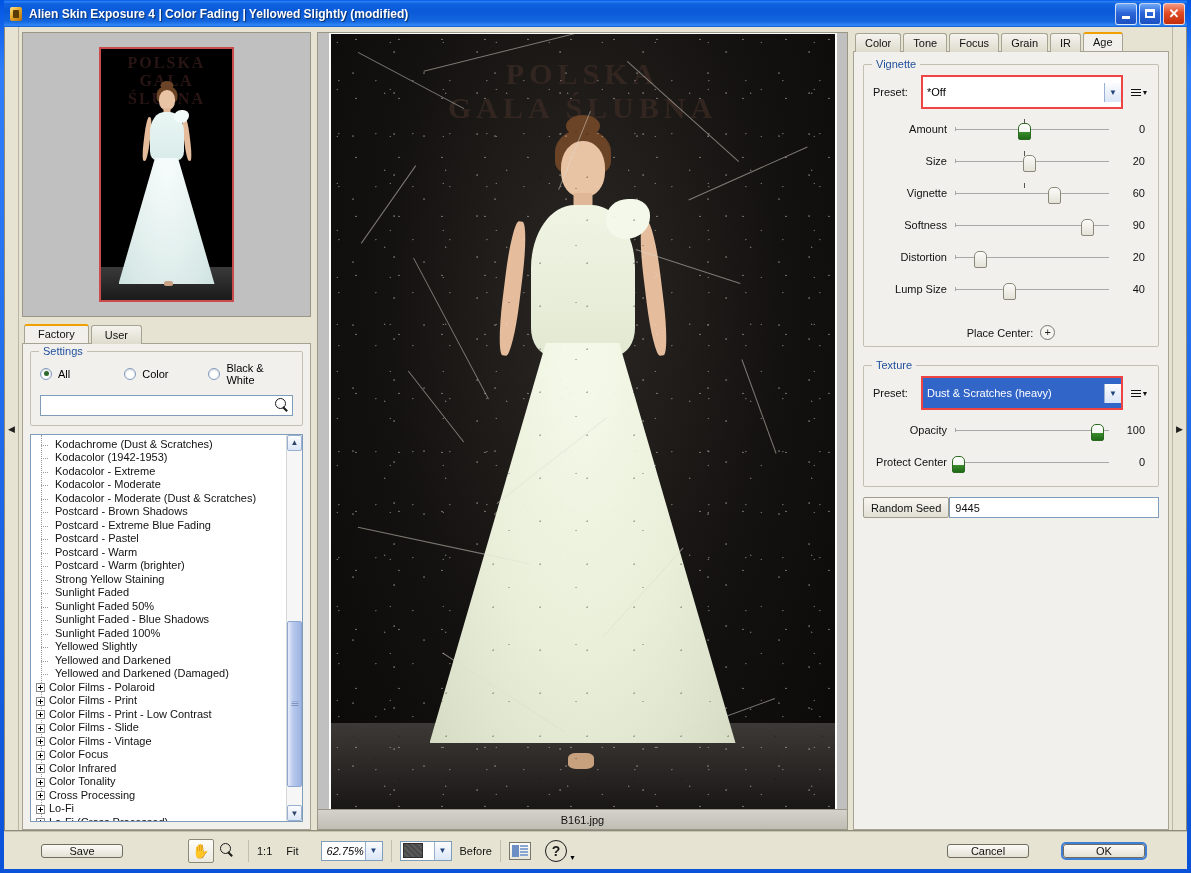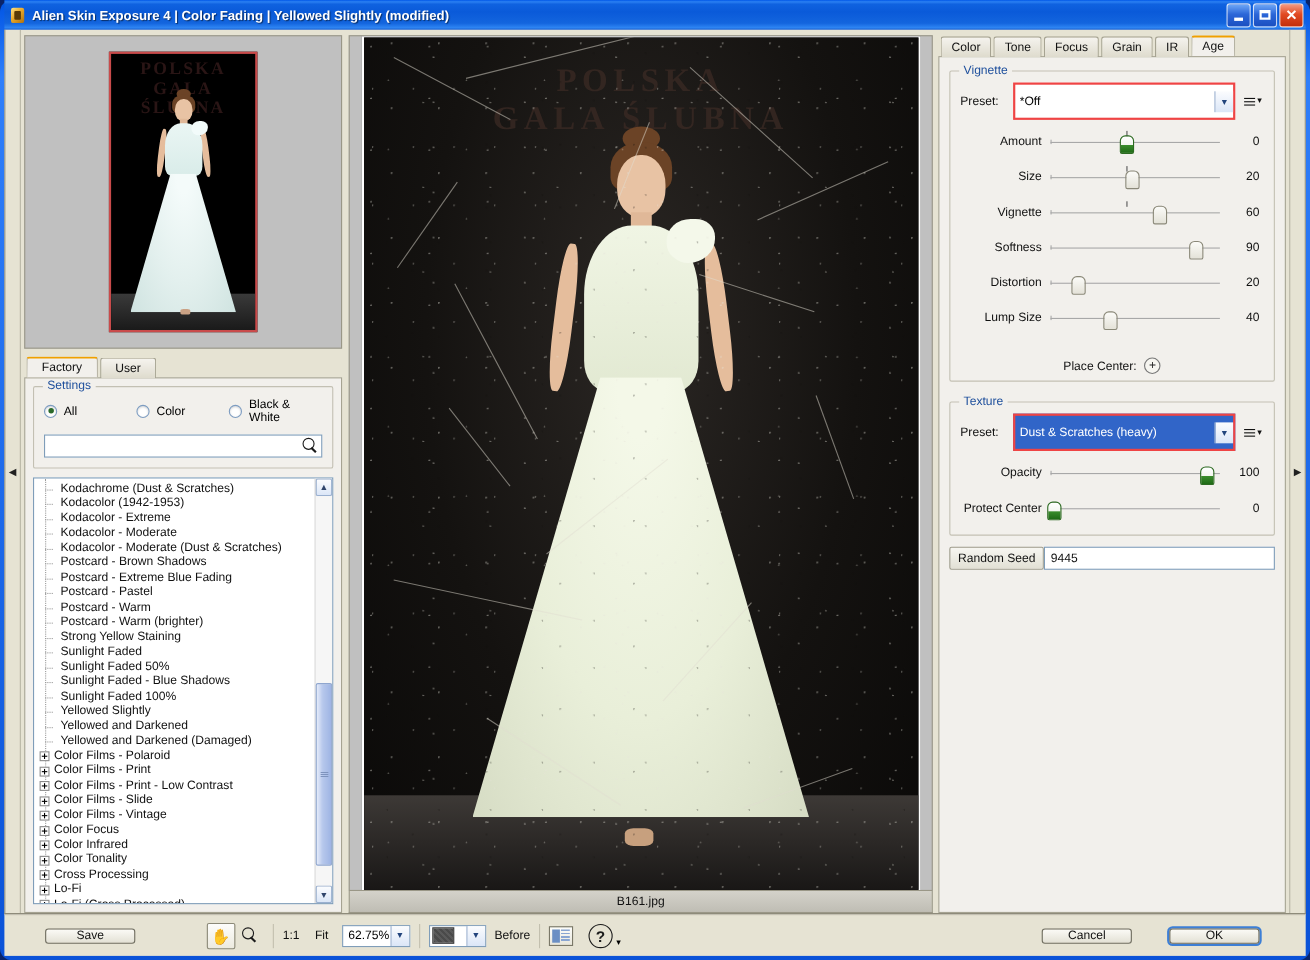--- a/index.html
+++ b/index.html
@@ -9,21 +9,21 @@
     font-size: 11px;
     overflow: hidden;
     background: #0a246a;
   }
 
   
   .window {
     position: absolute; inset: 0;
     background: linear-gradient(to bottom, #0054e3 0%, #2f7ffb 8%, #0a52d8 100%);
     padding: 0 4px 4px 4px;
-    display: flex; flex-direction: column; border-radius: 11px;
+    display: flex; flex-direction: column;
   }
   .titlebar {
     height: 27px; flex: 0 0 27px;
     display: flex; align-items: center;
     padding-left: 4px;
     background: linear-gradient(to bottom,
       #0057e8 0%, #2b80f2 6%, #0f62e0 14%,
       #0a5ad9 40%, #1365de 78%, #2f86f4 94%, #1257c9 100%);
   }
   .app-icon {
@@ -961,21 +961,21 @@
     <div style="display:flex;align-items:center;margin-left:36px;">
       <div class="tool-btn active">
         <span class="hand-icon">✋</span>
       </div>
       <div class="tool-btn">
         <span class="mag" style="width:15px;height:15px;"></span>
       </div>
       <div class="sep"></div>
       <span class="lbl">1:1</span>
       <span class="lbl" style="margin-left:14px;">Fit</span>
-      <div class="zoom-combo" style="margin-left:12px;">
+      <div class="zoom-combo" style="margin-left:22px;font-style:italic;">
         <span class="combo-val">62.75%</span>
         <span class="combo-arrow">▼</span>
       </div>
       <div class="sep"></div>
       <div class="swatch-combo">
         <span class="swatch"></span>
         <span class="combo-arrow" style="height:18px;margin-left:auto;">▼</span>
       </div>
       <span class="lbl" style="margin-left:8px;">Before</span>
       <div class="sep"></div>

